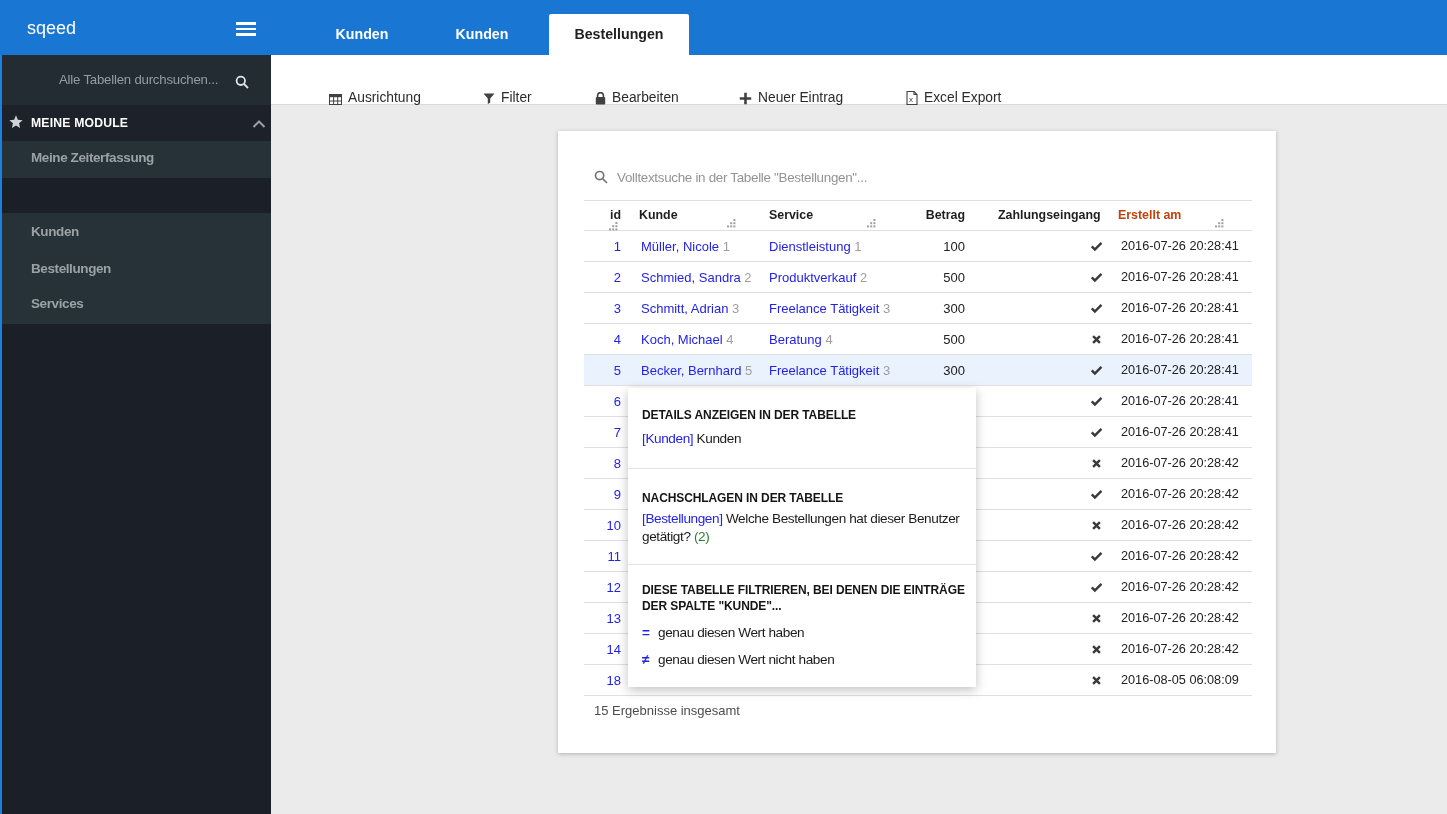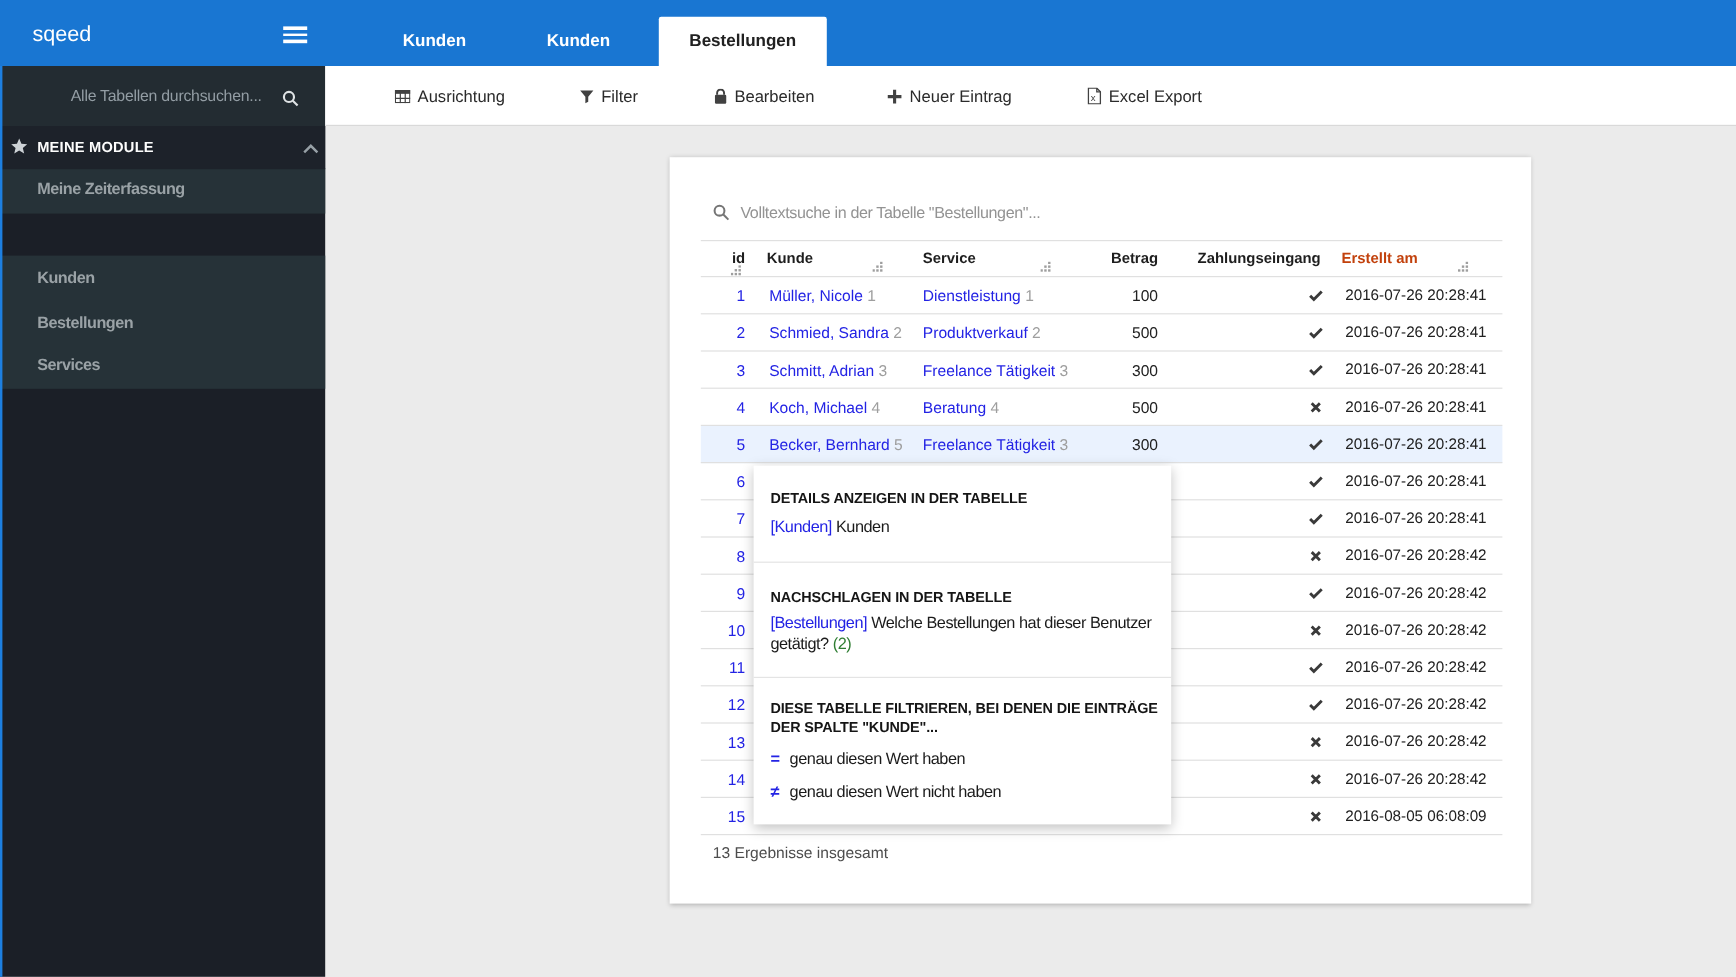--- a/index.html
+++ b/index.html
@@ -23,21 +23,21 @@
 .sb-head { position:absolute; left:0; width:271px; height:36px; background:#1d222a; }
 .sb-head .t { position:absolute; left:31px; top:11px; font-size:12.2px; font-weight:bold; color:#fdfdfd; letter-spacing:0.2px; }
 .sb-item { position:absolute; left:31px; width:220px; font-size:13.5px; letter-spacing:-0.4px; font-weight:bold; color:#9aa2a6; }
 #sb-items1 { position:absolute; left:0; top:85px; width:271px; height:38px; background:#263238; }
 #sb-items2 { position:absolute; left:0; top:158px; width:271px; height:111px; background:#263238; }
 #bluestrip { position:absolute; left:0; top:55px; width:2px; height:759px; background:#1d7fe0; z-index:5; }
 .caret { position:absolute; left:252px; width:14px; height:12px; }
 
 
 #toolbar { position:absolute; left:271px; top:55px; width:1176px; height:50px; background:#fff; border-bottom:1px solid #d9d9d9; }
-.tb-item { position:absolute; top:0; height:50px; display:flex; align-items:center; font-size:13.8px; color:#2b2b2b; }
+.tb-item { position:absolute; top:0; height:50px; display:flex; align-items:flex-end; font-size:13.8px; color:#2b2b2b; }
 .tb-item svg { margin-right:6px; }
 #card { position:absolute; left:558px; top:131px; width:718px; height:622px; background:#fff; box-shadow:0 1px 4px rgba(0,0,0,0.25); }
 #csearch-ph { position:absolute; left:59px; font-size:13.4px; letter-spacing:-0.3px; color:#939393; }
 #csearch-ph { top:39px; }
 .hl { position:absolute; left:26px; top:224px; width:668px; height:31px; background:#eaf2fe; }
 #tbl { position:absolute; left:26px; top:69px; width:668px; }
 .trow { position:absolute; left:0; width:668px; height:31px; border-bottom:1px solid #e0e0e0; }
 #thead { position:absolute; left:0; top:0; width:668px; height:31px; border-top:1px solid #e0e0e0; border-bottom:1px solid #e0e0e0; font-weight:bold; color:#1e1e1e; }
 #thead div { font-size:12.4px !important; font-weight:bold; line-height:28px !important; }
 #thead .c-kunde { left:55px; } #thead .c-date { left:534px; }
@@ -263,21 +263,21 @@
         <div class="c-date">2016-07-26 20:28:42</div>
       </div>
       <div class="trow" style="top:434px">
         <div class="c-id blue" style="padding-right:10px">14</div>
         <svg class="cicon" style="left:507px;top:10px" width="11" height="11" viewBox="0 0 24 24">
           <path fill="#3a3a3a" stroke="#3a3a3a" stroke-width="3.2" d="M19 6.41L17.59 5 12 10.59 6.41 5 5 6.41 10.59 12 5 17.59 6.41 19 12 13.41 17.59 19 19 17.59 13.41 12z"></path>
         </svg>
         <div class="c-date">2016-07-26 20:28:42</div>
       </div>
       <div class="trow" style="top:465px">
-        <div class="c-id blue" style="padding-right:10px">15</div>
+        <div class="c-id blue" style="padding-right:10px">18</div>
         <svg class="cicon" style="left:507px;top:10px" width="11" height="11" viewBox="0 0 24 24">
           <path fill="#3a3a3a" stroke="#3a3a3a" stroke-width="3.2" d="M19 6.41L17.59 5 12 10.59 6.41 5 5 6.41 10.59 12 5 17.59 6.41 19 12 13.41 17.59 19 19 17.59 13.41 12z"></path>
         </svg>
         <div class="c-date">2016-08-05 06:08:09</div>
       </div>
       <div class="abs" style="left:25px;top:17px"><svg width="9" height="9" viewBox="0 0 9 9">
           <rect x="6.4" y="0" width="2" height="2" fill="#9e9e9e"></rect>
           <rect x="3.2" y="3.2" width="2" height="2" fill="#9e9e9e"></rect>
           <rect x="6.4" y="3.2" width="2" height="2" fill="#9e9e9e"></rect>
           <rect x="0" y="6.4" width="2" height="2" fill="#9e9e9e"></rect>
@@ -302,21 +302,21 @@
         </svg></div>
       <div class="abs" style="left:631px;top:14px"><svg width="9" height="9" viewBox="0 0 9 9">
           <rect x="6.4" y="0" width="2" height="2" fill="#9e9e9e"></rect>
           <rect x="3.2" y="3.2" width="2" height="2" fill="#9e9e9e"></rect>
           <rect x="6.4" y="3.2" width="2" height="2" fill="#9e9e9e"></rect>
           <rect x="0" y="6.4" width="2" height="2" fill="#9e9e9e"></rect>
           <rect x="3.2" y="6.4" width="2" height="2" fill="#9e9e9e"></rect>
           <rect x="6.4" y="6.4" width="2" height="2" fill="#9e9e9e"></rect>
         </svg></div>
     </div>
-  <div id="results">13 Ergebnisse insgesamt</div>
+  <div id="results">15 Ergebnisse insgesamt</div>
 </div>
 
 <div id="popup">
   <div class="ttl" style="top:19px">DETAILS ANZEIGEN IN DER TABELLE</div>
   <div class="bdy" style="top:42px"><span class="blue">[Kunden]</span> Kunden</div>
   <div class="div" style="top:80px"></div>
   <div class="ttl" style="top:102px">NACHSCHLAGEN IN DER TABELLE</div>
   <div class="bdy" style="top:122px;line-height:17.5px;width:335px"><span class="blue">[Bestellungen]</span> Welche Bestellungen hat dieser Benutzer getätigt? <span class="green">(2)</span></div>
   <div class="div" style="top:176px"></div>
   <div class="ttl" style="top:194px;width:340px">DIESE TABELLE FILTRIEREN, BEI DENEN DIE EINTRÄGE DER SPALTE "KUNDE"...</div>

